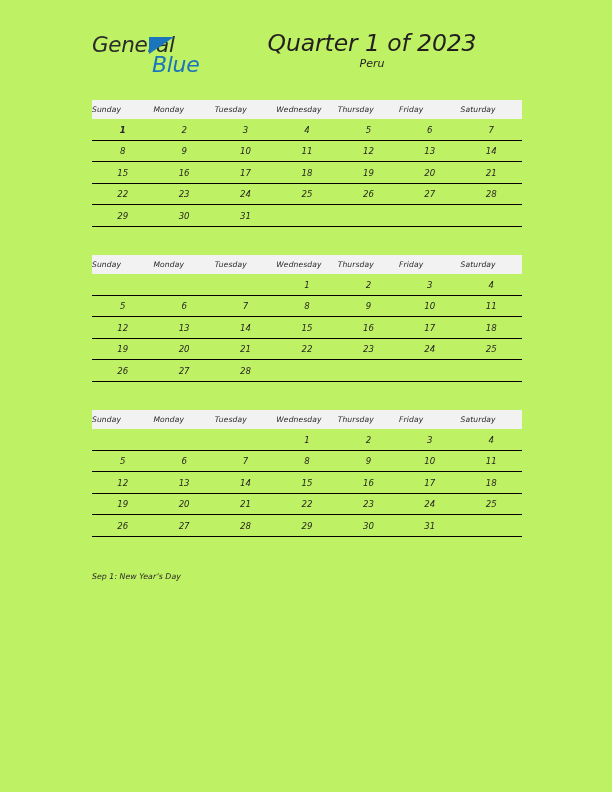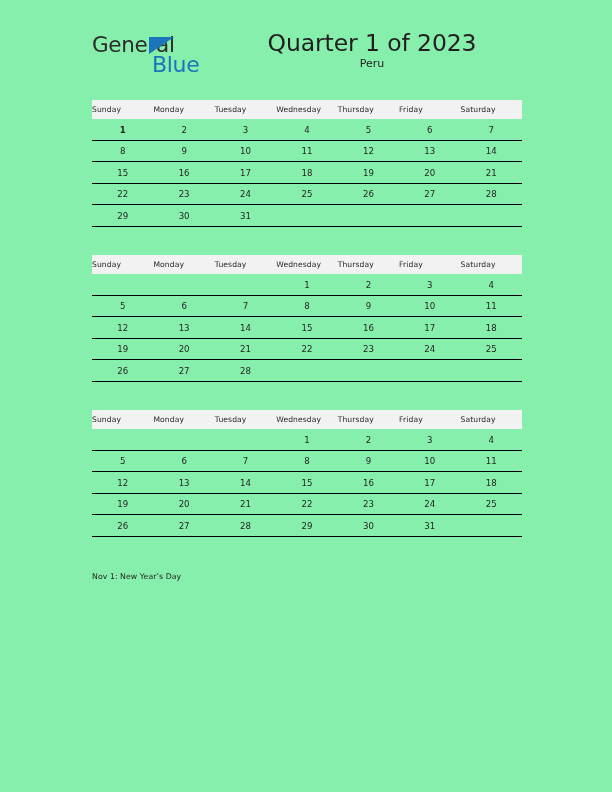--- a/index.html
+++ b/index.html
@@ -12,21 +12,22 @@
     height: 792px;
     position: relative;
     font-family: "DejaVu Sans", "Liberation Sans", sans-serif;
     color: #231f20;
     overflow: hidden;
   }
 
   .page {
     position: absolute;
     inset: 0;
-    background: #86efac;
+    background: #bef264;
+    font-style: italic;
   }
 
   
   .header {
     position: absolute;
     left: 92px;
     top: 34px;
     width: 430px;
     height: 56px;
   }
@@ -356,16 +357,16 @@
             <td class="">29</td>
             <td class="">30</td>
             <td class="">31</td>
             <td class="empty"></td>
           </tr>
         </tbody>
     </table>
   </div>
 
   <div class="footer-notes">
-    <div class="holiday-note">Nov 1: New Year’s Day</div>
+    <div class="holiday-note">Sep 1: New Year’s Day</div>
   </div>
 
 </div>
 
 </body></html>

